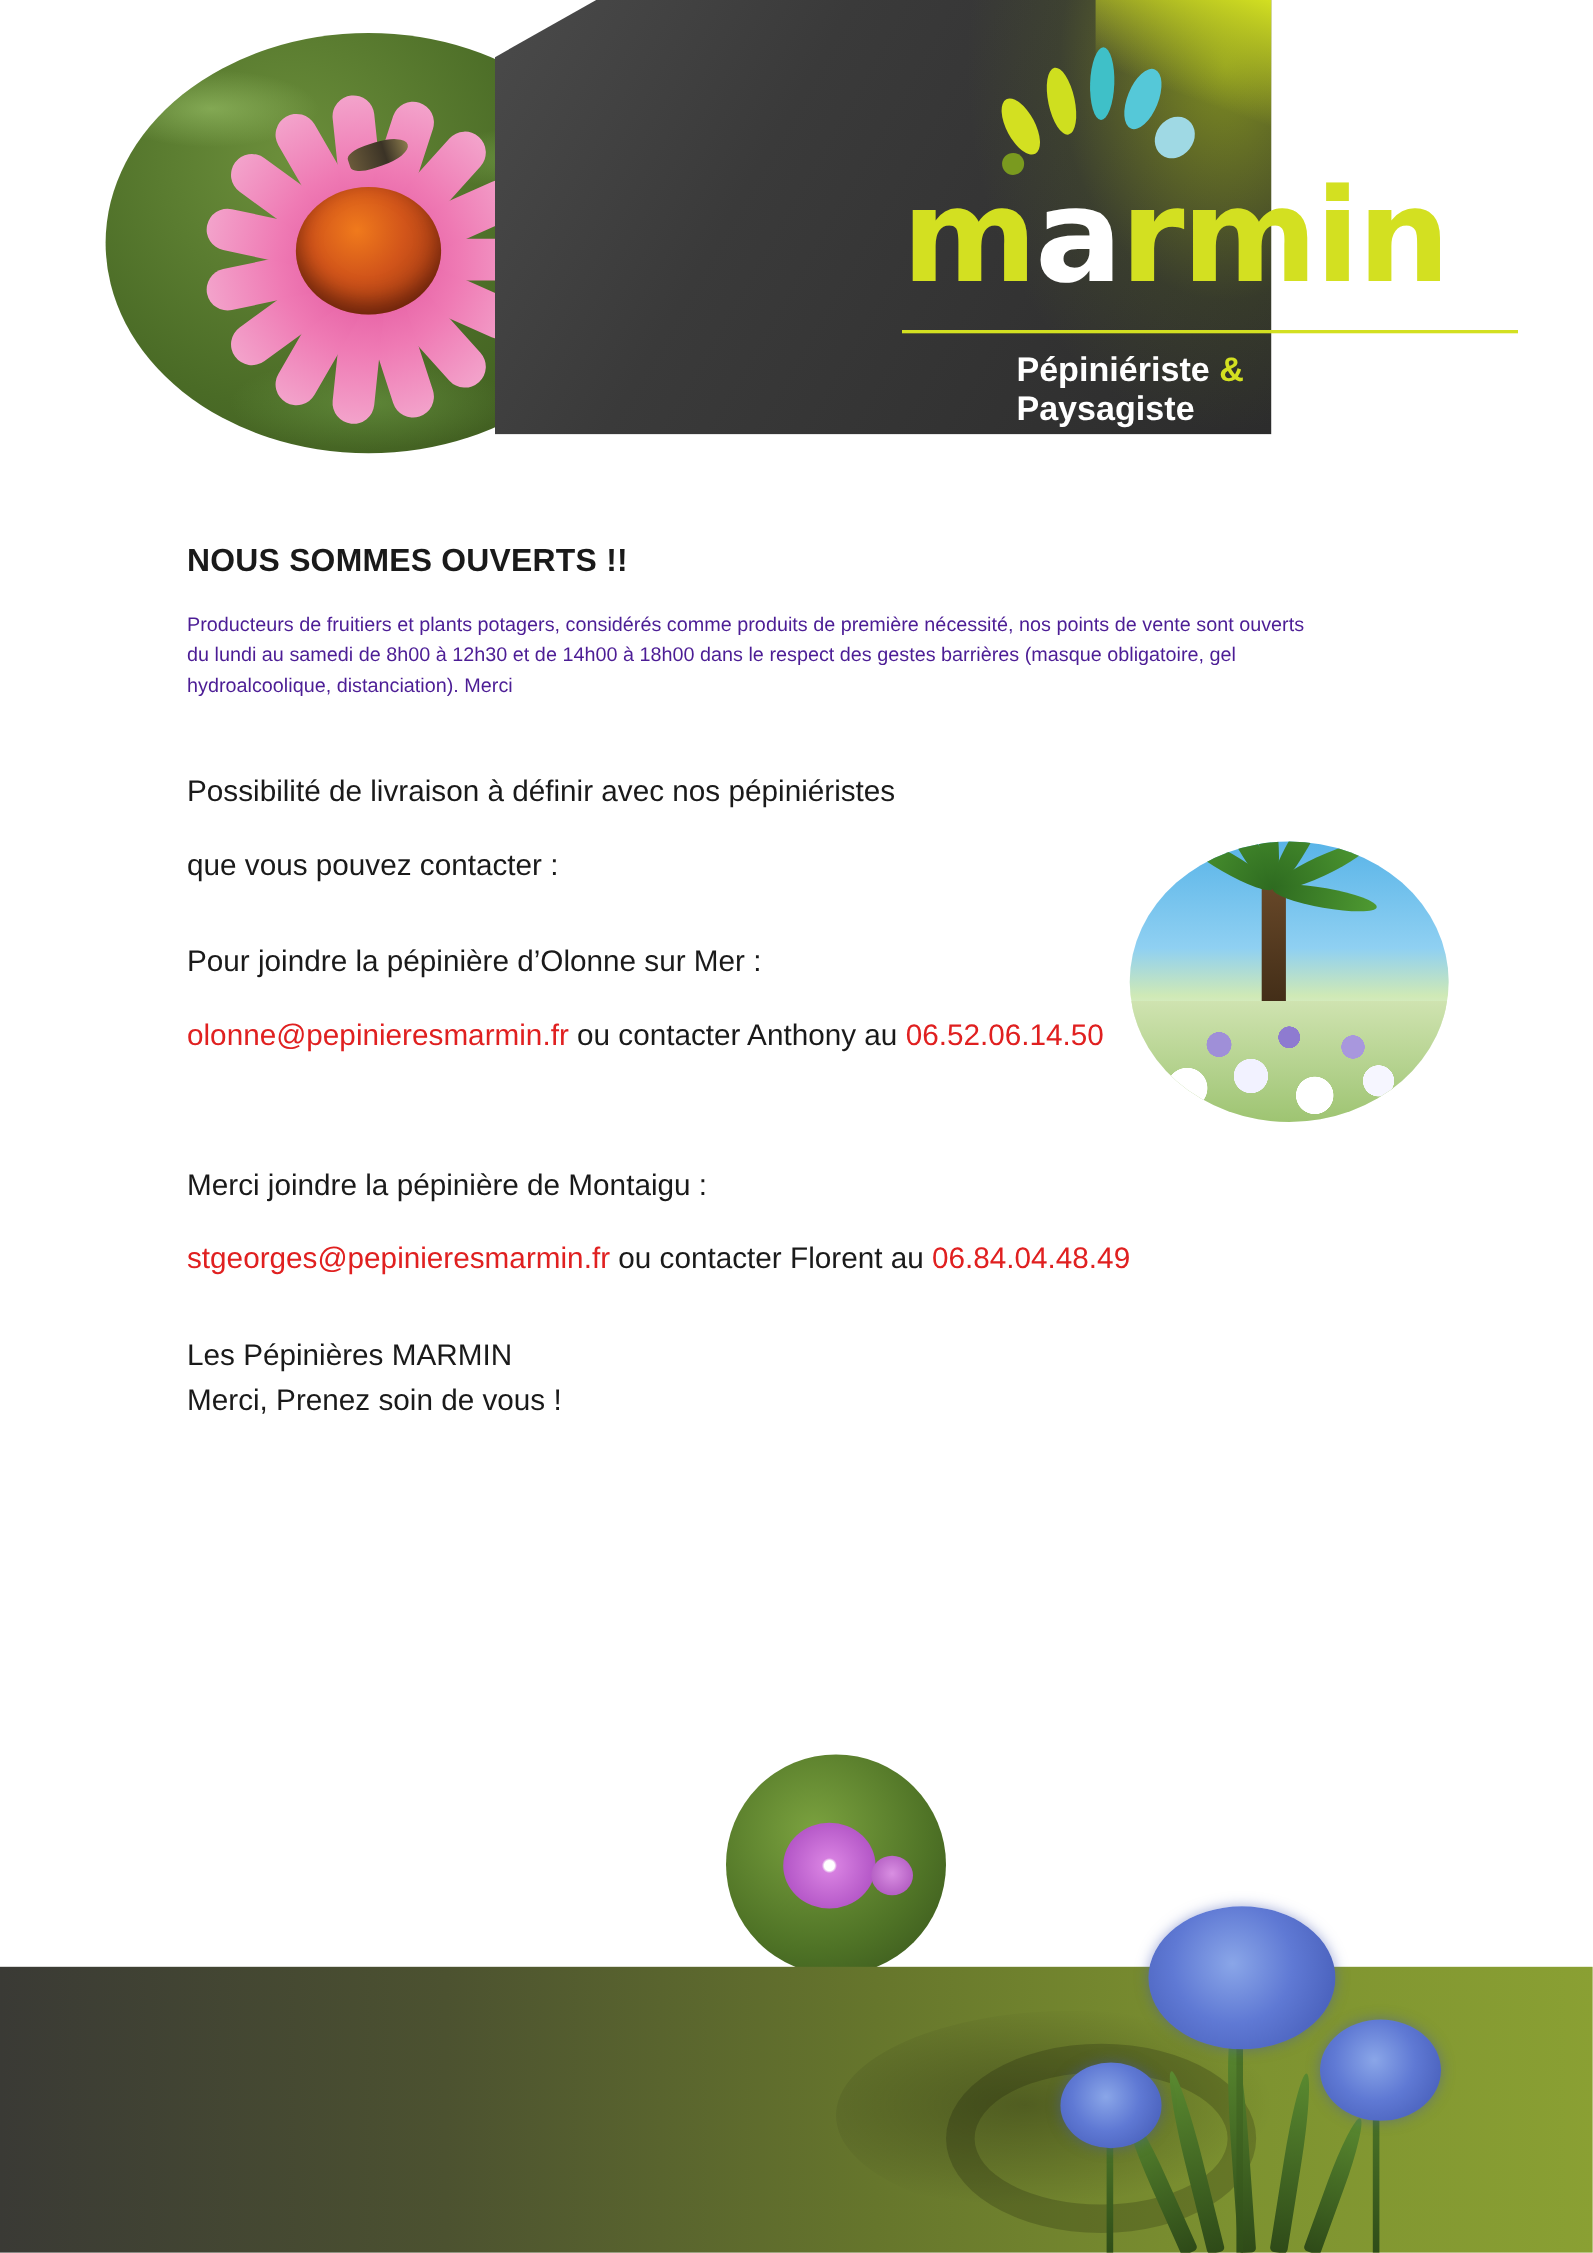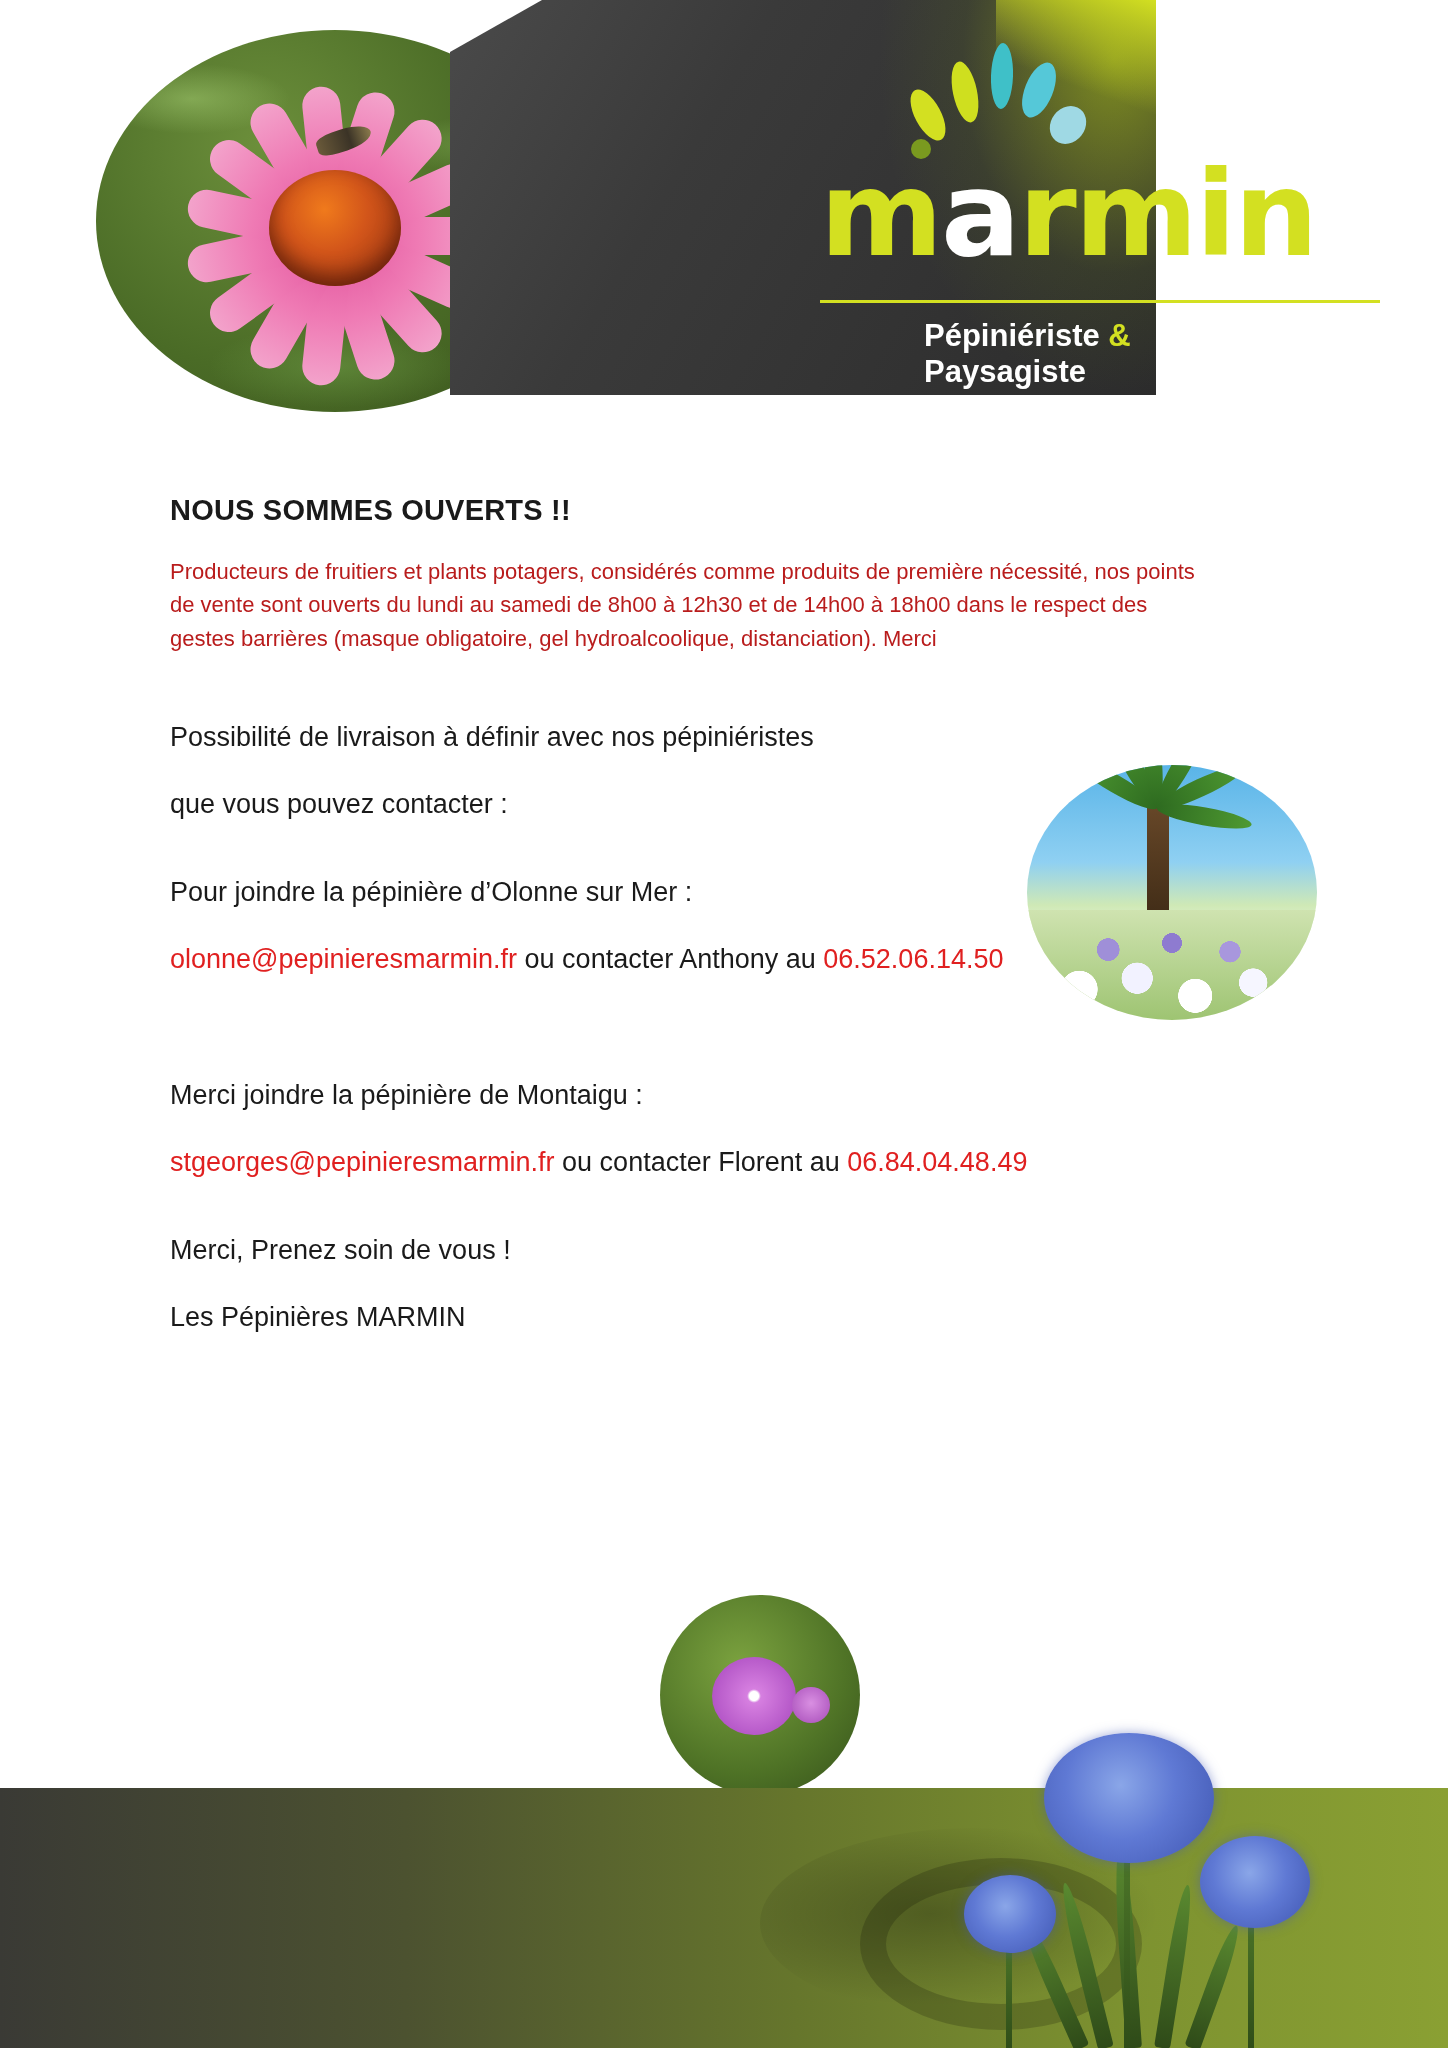--- a/index.html
+++ b/index.html
@@ -159,23 +159,23 @@
     width: 1110px;
   }
   .headline {
     font-size: 29px;
     font-weight: bold;
     color: #1a1a1a;
     margin: 0 0 28px 0;
     letter-spacing: .2px;
   }
   .para {
-    font-size: 22px;
+    font-size: 18px;
     line-height: 1.52;
-    color: #b91c1c;
+    color: #4c1d95;
     margin: 0;
     max-width: 1040px;
   }
   .gap-lg { height: 62px; }
   .gap-md { height: 48px; }
   .line {
     font-size: 27px;
     line-height: 1.5;
     color: #1a1a1a;
     margin: 0;
@@ -387,22 +387,22 @@
 
   <div class="gap-md"></div>
 
   <div>
     <p class="line spaced">Merci joindre la pépinière de Montaigu :</p>
     <p class="line"><span class="red">stgeorges@pepinieresmarmin.fr</span><span> ou contacter Florent au </span><span class="red">06.84.04.48.49</span></p>
   </div>
 
   <div class="gap-md"></div>
 
+  <p class="line">Les Pépinières MARMIN</p>
   <p class="line spaced">Merci, Prenez soin de vous !</p>
-  <p class="line">Les Pépinières MARMIN</p>
 </div>
 
 <div class="footer">
   <div class="swirl"></div>
   <div class="swirl2"></div>
 </div>
 
 <div class="agapanthe">
   <div class="leaf" style="left:150px; height:170px; transform:rotate(-14deg)"></div>
   <div class="leaf" style="left:178px; height:200px; transform:rotate(-4deg)"></div>

